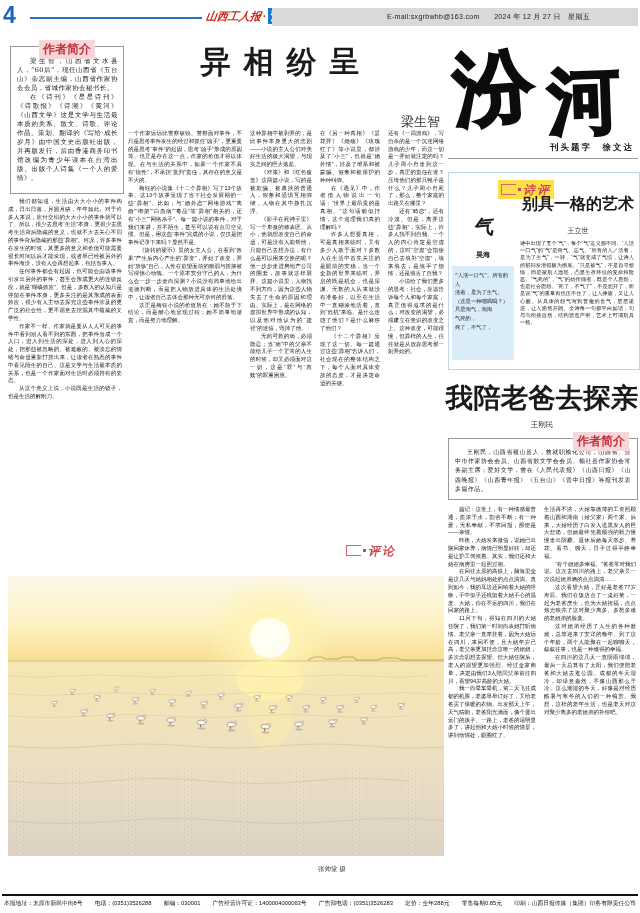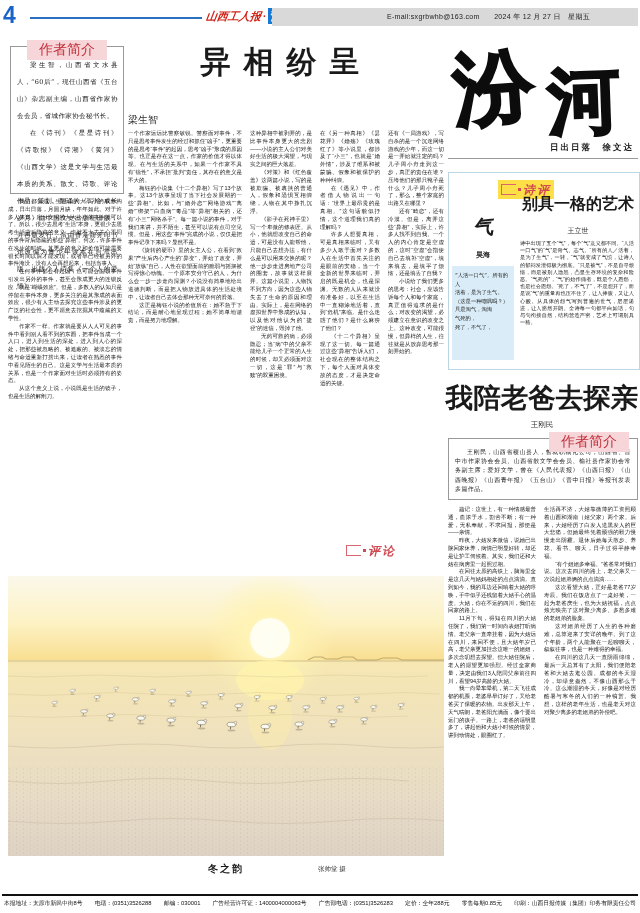--- a/index.html
+++ b/index.html
@@ -17,28 +17,28 @@
   .heblue{color:#1779d6;font-weight:900;font-size:14px;font-family:"DejaVu Serif",serif;}
   .graybar{position:absolute;left:272px;top:8px;width:366px;height:18px;background:#d9d9d9;
            display:flex;align-items:center;justify-content:flex-end;padding-right:48px;box-sizing:border-box;}
   .graybar span{font-size:7px;color:#222;letter-spacing:.3px;}
   
   .mtitle{position:absolute;left:124px;top:42px;width:312px;text-align:center;
           font-size:30px;font-weight:900;letter-spacing:13px;text-indent:13px;
           font-family:"DejaVu Sans",sans-serif;}
   .msub{position:absolute;left:128px;top:90px;width:312px;text-align:center;
         font-size:12.5px;font-weight:bold;}
-  .mby{position:absolute;left:128px;top:113px;width:312px;text-align:left;font-size:10px;color:#333;}
+  .mby{position:absolute;left:128px;top:113px;width:312px;text-align:right;font-size:13px;color:#333;}
   .biobox{position:absolute;border:1px solid #999;background:#fff;}
   .biobox .lbl{position:absolute;top:-7px;left:50%;transform:translateX(-50%);
-               background:#f7d6da;color:#c2303c;font-size:14px;font-weight:normal;
-               padding:1px 12px;white-space:nowrap;}
+               background:#f7d6da;color:#c2303c;font-size:12px;font-weight:bold;
+               padding:1px 4px;white-space:nowrap;}
   .biobox .lbl.right{left:auto;right:8px;transform:none;}
   .biotext{padding:10px 5px 4px 6px;font-family:"DejaVu Serif",serif;font-size:6.5px;
-           line-height:17px;letter-spacing:.4px;text-align:justify;color:#222;}
+           line-height:9px;letter-spacing:.4px;text-align:justify;color:#222;}
   .biotext p{margin:0;text-indent:2em;}
   .col{position:absolute;overflow:hidden;font-size:5.5px;line-height:7.8px;text-align:justify;color:#191919;}
   .col p{margin:0;text-indent:2em;}
   .col.cont p:first-child{text-indent:0;}
   
   .badge{position:absolute;white-space:nowrap;}
   .badge .brk{display:inline-block;width:14px;height:9px;border-left:1px solid #d8666e;
               border-bottom:1px solid #d8666e;border-top:1px solid #d8666e;
               vertical-align:middle;margin-right:2px;}
   .badge .dt{display:inline-block;width:3px;height:3px;background:#cf4a52;vertical-align:middle;margin-right:2px;}
@@ -139,21 +139,21 @@
   </div>
 
   <div class="callig">
     <svg width="190" height="104" viewBox="0 0 190 104">
       <g font-family="DejaVu Serif, serif" font-weight="900" fill="#0c0c0c" stroke="#0c0c0c">
         <text x="6" y="80" font-size="80" stroke-width="2.5" transform="rotate(-4 40 60)">汾</text>
         <text x="100" y="90" font-size="72" stroke-width="2.5" transform="rotate(-2 130 70)">河</text>
       </g>
     </svg>
   </div>
-  <div class="callig-credit">日出日落　徐文达</div>
+  <div class="callig-credit">刊头题字　徐文达</div>
   <div class="rule"></div>
 
   <div class="poetrybox"></div>
   <div class="badge" style="left:498px;top:180px;background:#fde047;padding:0 3px;">
     <span class="brk"></span><span class="dt"></span><span class="tx">诗评</span>
   </div>
   <div class="poemtitle">气</div>
   <div class="poemauthor">昊海</div>
   <div class="poembox">
       <p>“人活一口气”。所有的人</p>
@@ -268,21 +268,20 @@
           <use href="#bird" x="216" y="144" width="15" height="12"></use>
         <use href="#bird" x="250" y="146" width="15" height="12"></use>
           <use href="#bird" x="284" y="144" width="14" height="11"></use>
         <use href="#bird" x="318" y="142" width="13" height="10"></use>
           <use href="#bird" x="350" y="140" width="12" height="9"></use>
         <use href="#bird" x="42" y="124" width="9" height="7"></use>
           <use href="#bird" x="388" y="126" width="10" height="8"></use>
       </g>
     </svg>
   </div>
-  <div class="cap-title">冬之韵</div>
   <div class="cap-credit">张帅堂 摄</div>
 
   <div class="footline"></div>
   <div class="footer">
     <span>本报地址：太原市新民中街8号</span>
     <span>电话：(0351)3526288</span>
     <span>邮编：030001</span>
     <span>广告经营许可证：1400004000063号</span>
     <span>广告部电话：(0351)3526283</span>
     <span>定价：全年288元</span>

